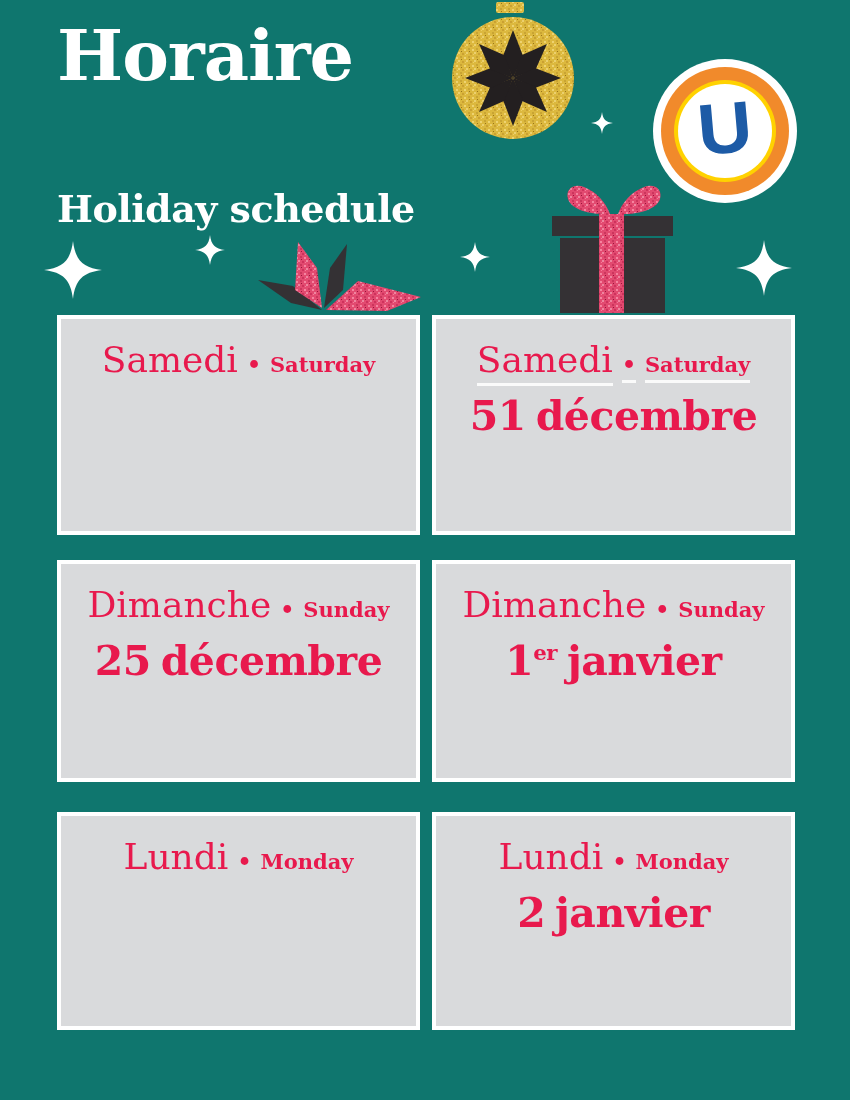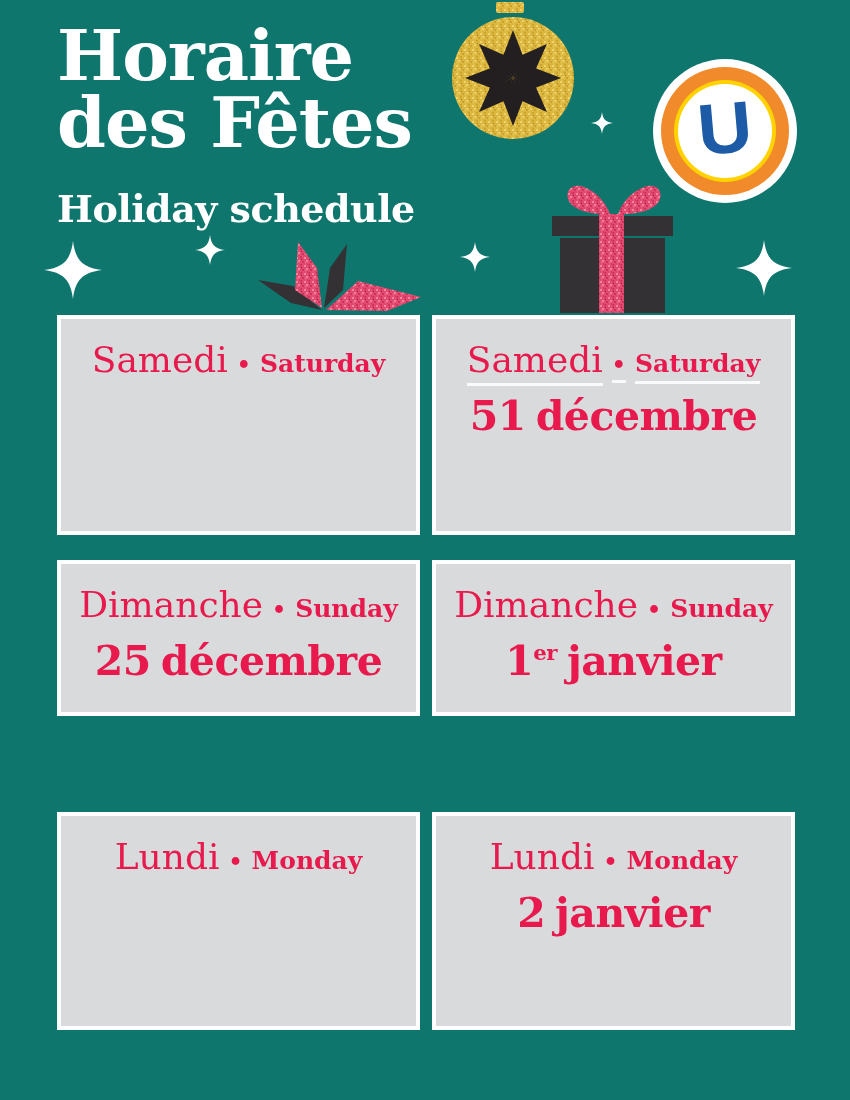--- a/index.html
+++ b/index.html
@@ -37,28 +37,28 @@
     font-size:72px; line-height:1;
     transform:rotate(-5deg) scaleX(1.05) translateY(-3px);
   }
   
   .card {
     position:absolute; width:363px;
     background:#d9dadc; border:4px solid #ffffff;
     text-align:center; padding-top:24px;
   }
   .card.row1 { top:315px; height:220px; }
-  .card.row2 { top:560px; height:156px; }
+  .card.row2 { top:560px; height:222px; }
   .card.row3 { top:812px; height:218px; }
   .card.col1 { left:57px; }
   .card.col2 { left:432px; }
   .card-heading { line-height:34px; white-space:nowrap; }
   .day-fr { font-size:36px; font-weight:normal; }
   .sep    { font-size:22px; font-weight:bold; margin:0 9px; }
-  .day-en { font-size:25px; font-weight:bold; }
+  .day-en { font-size:21px; font-weight:bold; }
   .card-date { font-size:41px; font-weight:bold; line-height:46px; margin-top:1px; letter-spacing:-0.5px; }
   .card-date sup { font-size:0.52em; vertical-align:super; }
   .card-date .date-word { margin-left:0.24em; }
   .card.underlined .day-fr,
   .card.underlined .sep,
   .card.underlined .day-en {
     border-bottom:3px solid #fafafa; padding-bottom:3px;
   }
 </style>
 </head>
@@ -88,21 +88,20 @@
       </pattern>
       <symbol id="sparkleSym" viewBox="-30 -30 60 60">
         <path d="M0,-30 C2.5,-10 10,-2.5 30,0 C10,2.5 2.5,10 0,30 C-2.5,10 -10,2.5 -30,0 C-10,-2.5 -2.5,-10 0,-30 Z" fill="#ffffff"></path>
       </symbol>
       <path id="flakePetal" d="M513,78 L503,56 L513,30 L523,56 Z"></path>
     </defs>
   </svg>
 
   <div class="title">
     <div>Horaire</div>
-    <div>des Fêtes</div>
   </div>
   <div class="subtitle">Holiday schedule</div>
 
   <svg class="decor" style="left:450px;top:0" width="127" height="142" viewBox="450 0 127 142">
     <rect x="496" y="2" width="28" height="11" rx="2" fill="url(#goldG)"></rect>
     <circle cx="513" cy="78" r="61" fill="url(#goldG)"></circle>
     <g fill="#231f20">
       <use href="#flakePetal"></use>
       <use href="#flakePetal" transform="rotate(45 513 78)"></use>
       <use href="#flakePetal" transform="rotate(90 513 78)"></use>

